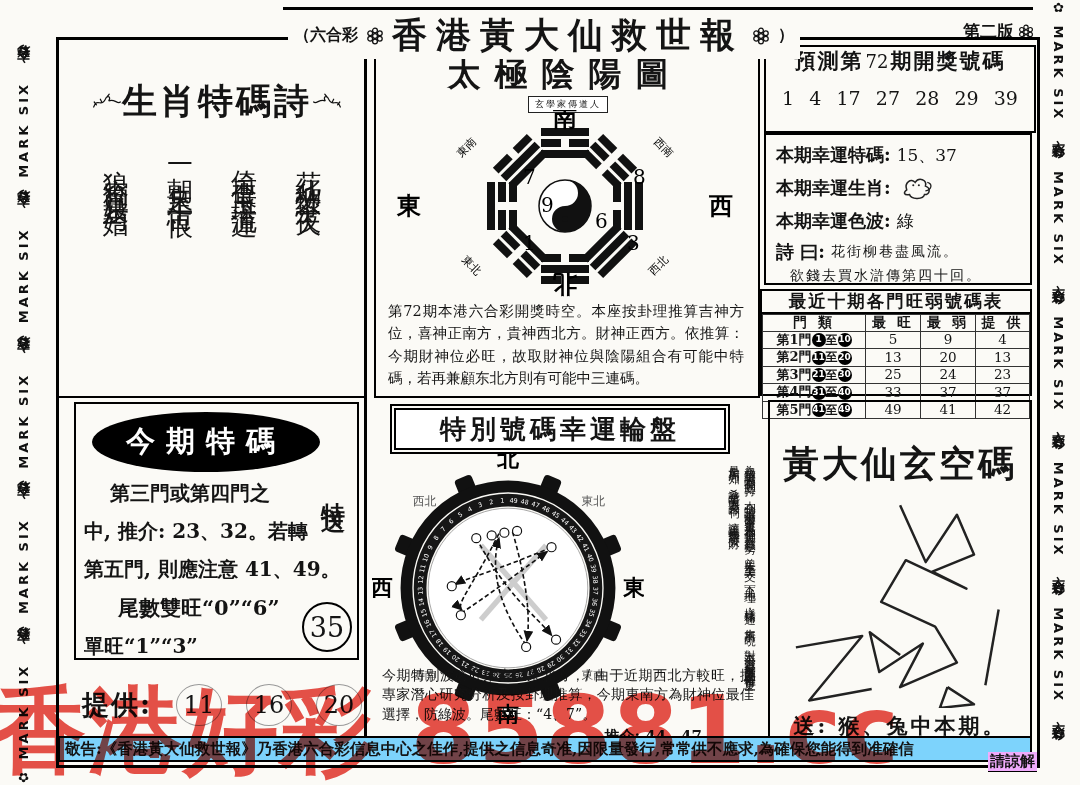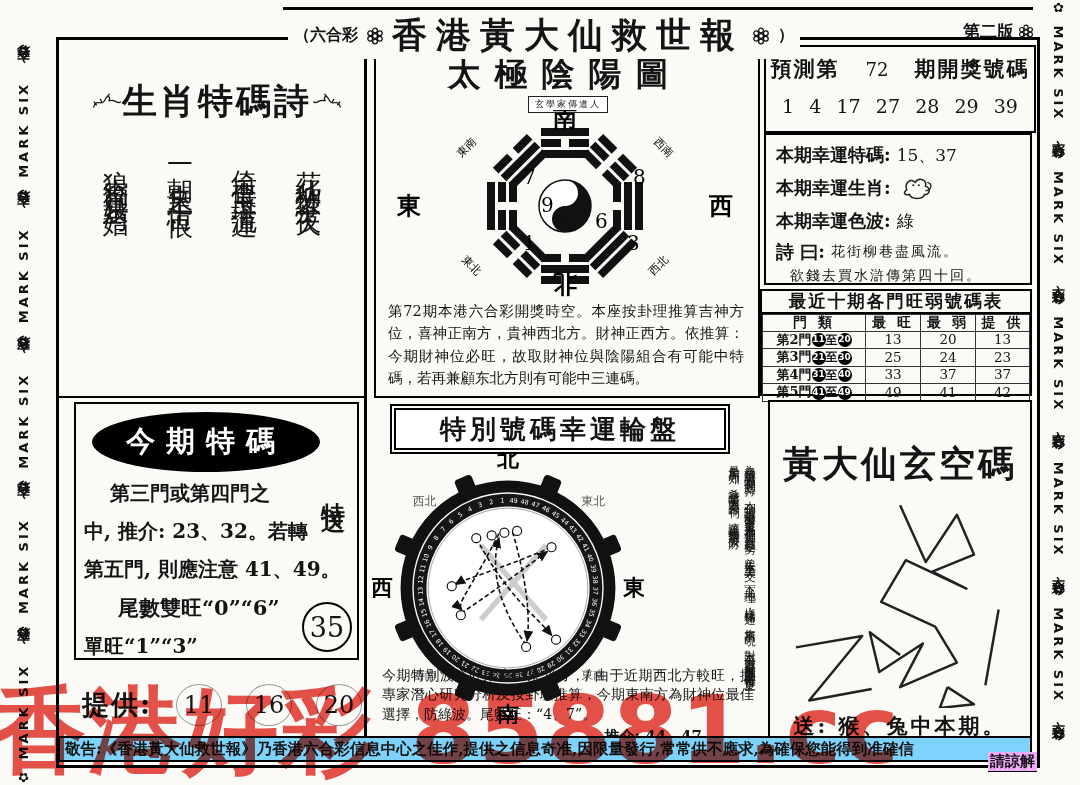--- a/index.html
+++ b/index.html
@@ -40,21 +40,21 @@
 
   
   .taiji-box{left:374px;top:44px;width:382px;height:350px;border:2.5px solid #000;}
   .taiji-title{left:380px;top:52px;width:370px;text-align:center;font-size:33px;font-weight:bold;letter-spacing:14px;font-family:"DejaVu Sans",sans-serif;}
   .taiji-sub{left:528px;top:96px;border:1px solid #222;font-size:9px;letter-spacing:2px;padding:1px 6px;background:#fff;}
   .taiji-svg{left:388px;top:110px;}
   .taiji-body{left:388px;top:300px;width:356px;font-size:14.5px;line-height:1.55;text-align:justify;}
 
   
   .pred-box{left:764px;top:45px;width:268px;height:84px;border:2px solid #000;}
-  .pred-title{display:flex;justify-content:center;align-items:baseline;gap:26px;margin-top:8px;}
+  .pred-title{display:flex;justify-content:center;align-items:baseline;gap:2px;}
   .pred-title .b{font-size:21px;font-weight:bold;letter-spacing:2px;}
   .pred-title .issue{font-size:18px;}
   .pred-nums{display:flex;justify-content:space-between;padding:0 16px;margin-top:12px;font-size:19px;}
 
   
   .lucky-box{left:764px;top:133px;width:268px;height:152px;border:2px solid #000;padding:8px 10px;box-sizing:border-box;}
   .lucky-row{display:flex;align-items:center;gap:6px;margin-bottom:7px;}
   .lucky-row .lab{font-size:18px;font-weight:bold;white-space:nowrap;}
   .lucky-row .val{font-size:17px;}
   .lucky-poem1{font-size:14px;letter-spacing:2px;}
@@ -311,20 +311,26 @@
 
 <div class="abs table-box">
   <div class="hc-title">最近十期各門旺弱號碼表</div>
   <table class="hc">
     <tbody>
         <tr>
       <td class="hd" style="width:102px">門 類</td>
       <td class="hd" style="width:54px">最 旺</td>
       <td class="hd" style="width:54px">最 弱</td>
       <td class="hd">提 供</td>
+    </tr>
+    <tr>
+      <td class="gate"><span>第1門</span><span class="numball">1</span><span class="zhi">至</span><span class="numball">10</span></td>
+      <td>5</td>
+      <td>9</td>
+      <td>4</td>
     </tr>
     <tr>
       <td class="gate"><span>第2門</span><span class="numball">11</span><span class="zhi">至</span><span class="numball">20</span></td>
       <td>13</td>
       <td>20</td>
       <td>13</td>
     </tr>
     <tr>
       <td class="gate"><span>第3門</span><span class="numball">21</span><span class="zhi">至</span><span class="numball">30</span></td>
       <td>25</td>

